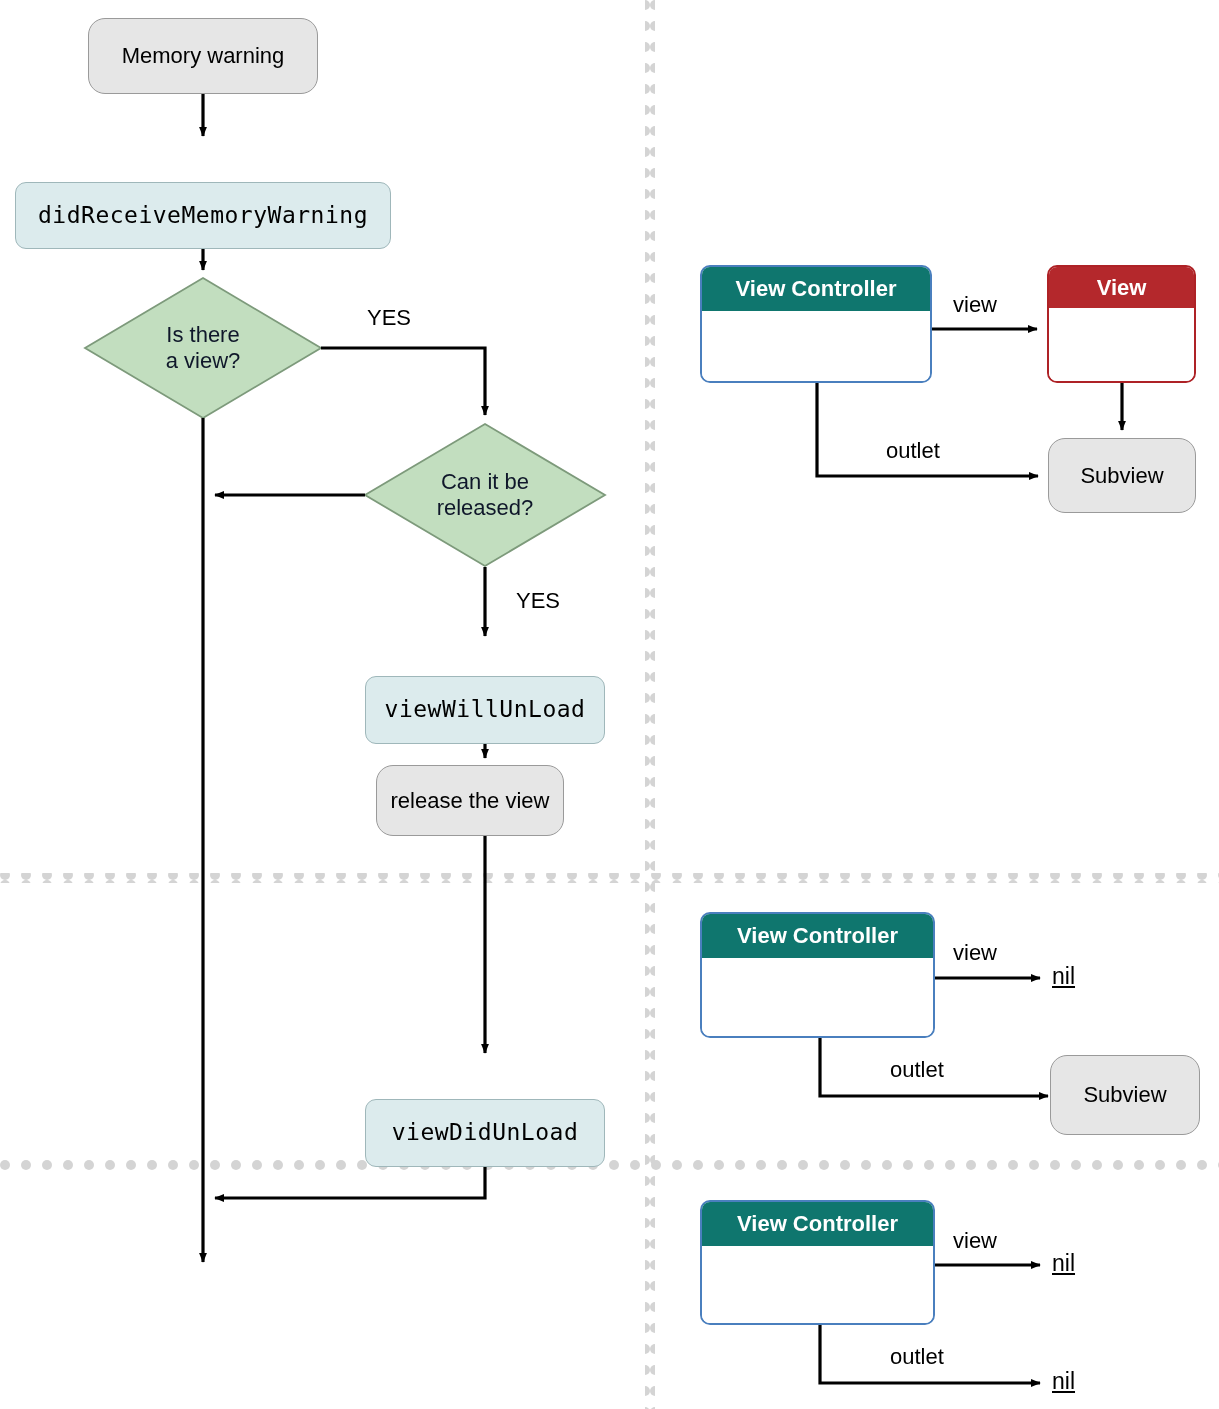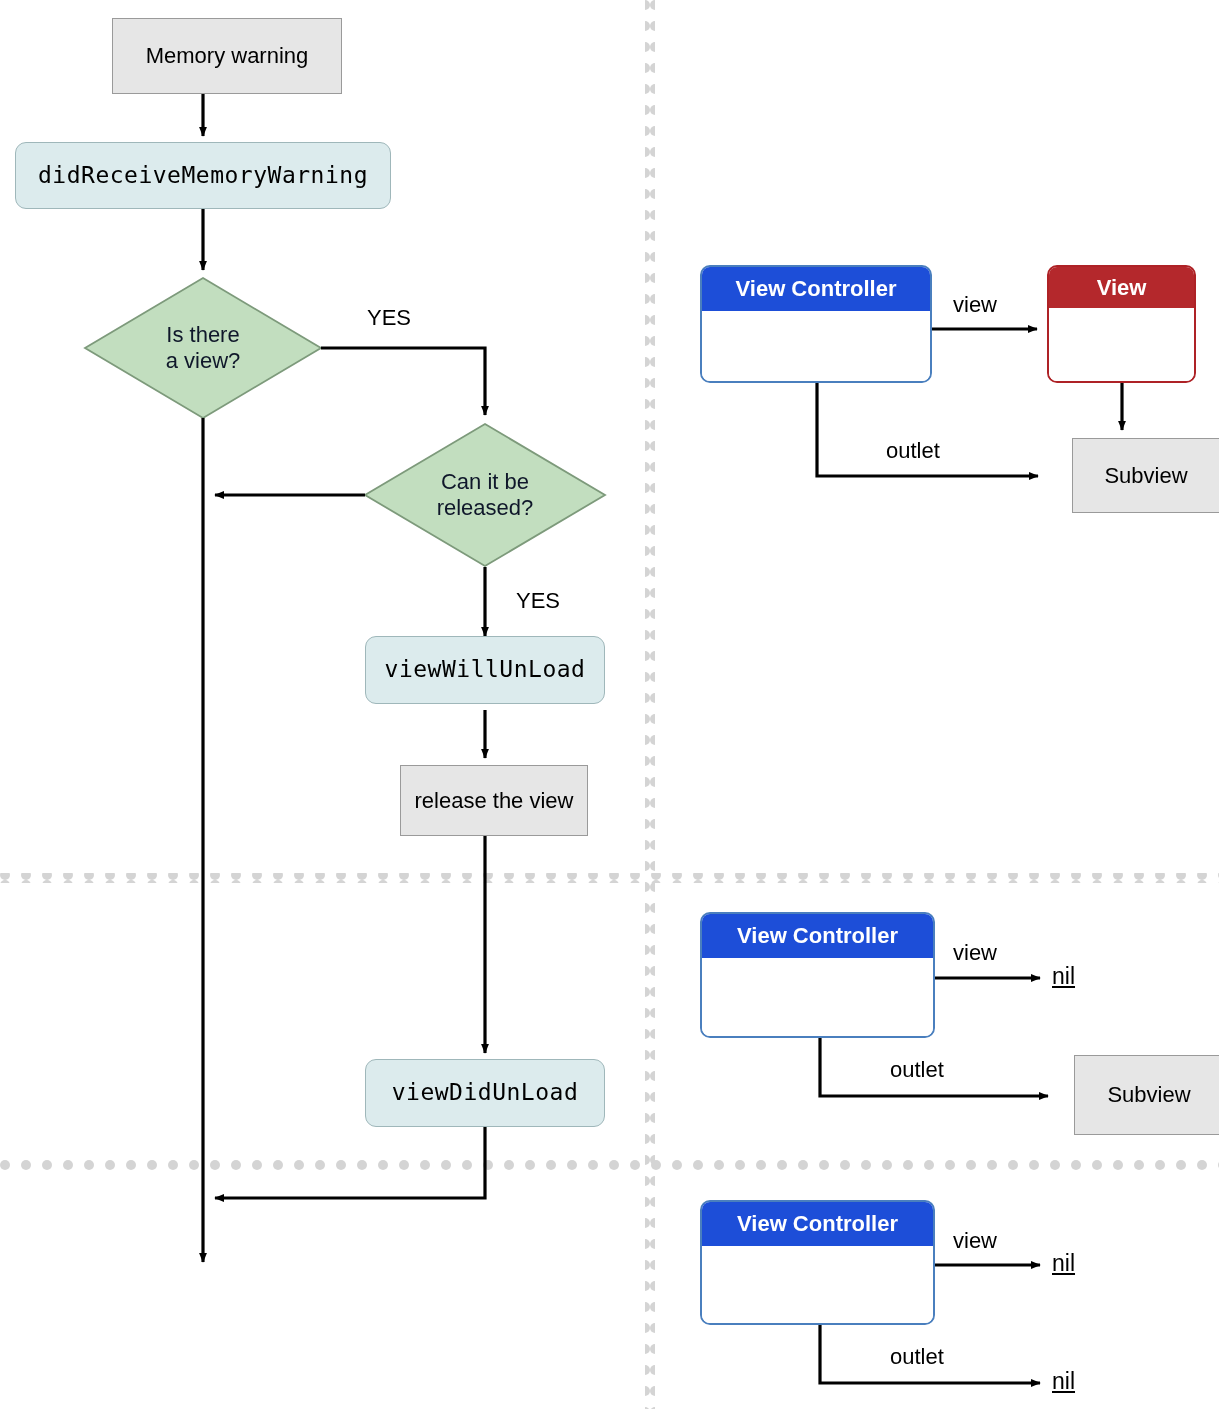--- a/index.html
+++ b/index.html
@@ -32,32 +32,32 @@
     display: flex;
     align-items: center;
     justify-content: center;
     text-align: center;
     line-height: 1.18;
     color: #000000;
   }
   .node-gray {
     background: #e6e6e6;
     border: 1.6px solid #9a9a9a;
-    border-radius: 0;
-    font-size: 22px;
-    font-family: "Liberation Sans", sans-serif;
-    margin-left: 24px;
+    border-radius: 17px;
+    font-size: 22px;
+    font-family: "Liberation Sans", sans-serif;
   }
   .node-code {
     background: #dcebed;
     border: 1.6px solid #9fb7ba;
     border-radius: 11px;
     font-size: 23px;
     letter-spacing: 0.5px;
     font-family: "DejaVu Sans Mono", monospace;
+    margin-top: 40px;
   }
   
   .diamond {
     position: absolute;
   }
   .diamond .dlabel {
     position: absolute;
     left: 0;
     top: 0;
     width: 100%;
@@ -87,21 +87,21 @@
     width: 100%;
     color: #ffffff;
     font-weight: bold;
     font-size: 22px;
     text-align: center;
     display: flex;
     align-items: center;
     justify-content: center;
     font-family: "Liberation Sans", sans-serif;
   }
-  .uml-blue .hdr { background: #1d4ed8; }
+  .uml-blue .hdr { background: #0f766e; }
   .uml-red  .hdr { background: #b4282c; }
   .uml .body { width: 100%; background: #ffffff; }
   
   .lbl {
     position: absolute;
     font-size: 22px;
     color: #000000;
     font-family: "Liberation Sans", sans-serif;
     white-space: nowrap;
   }

